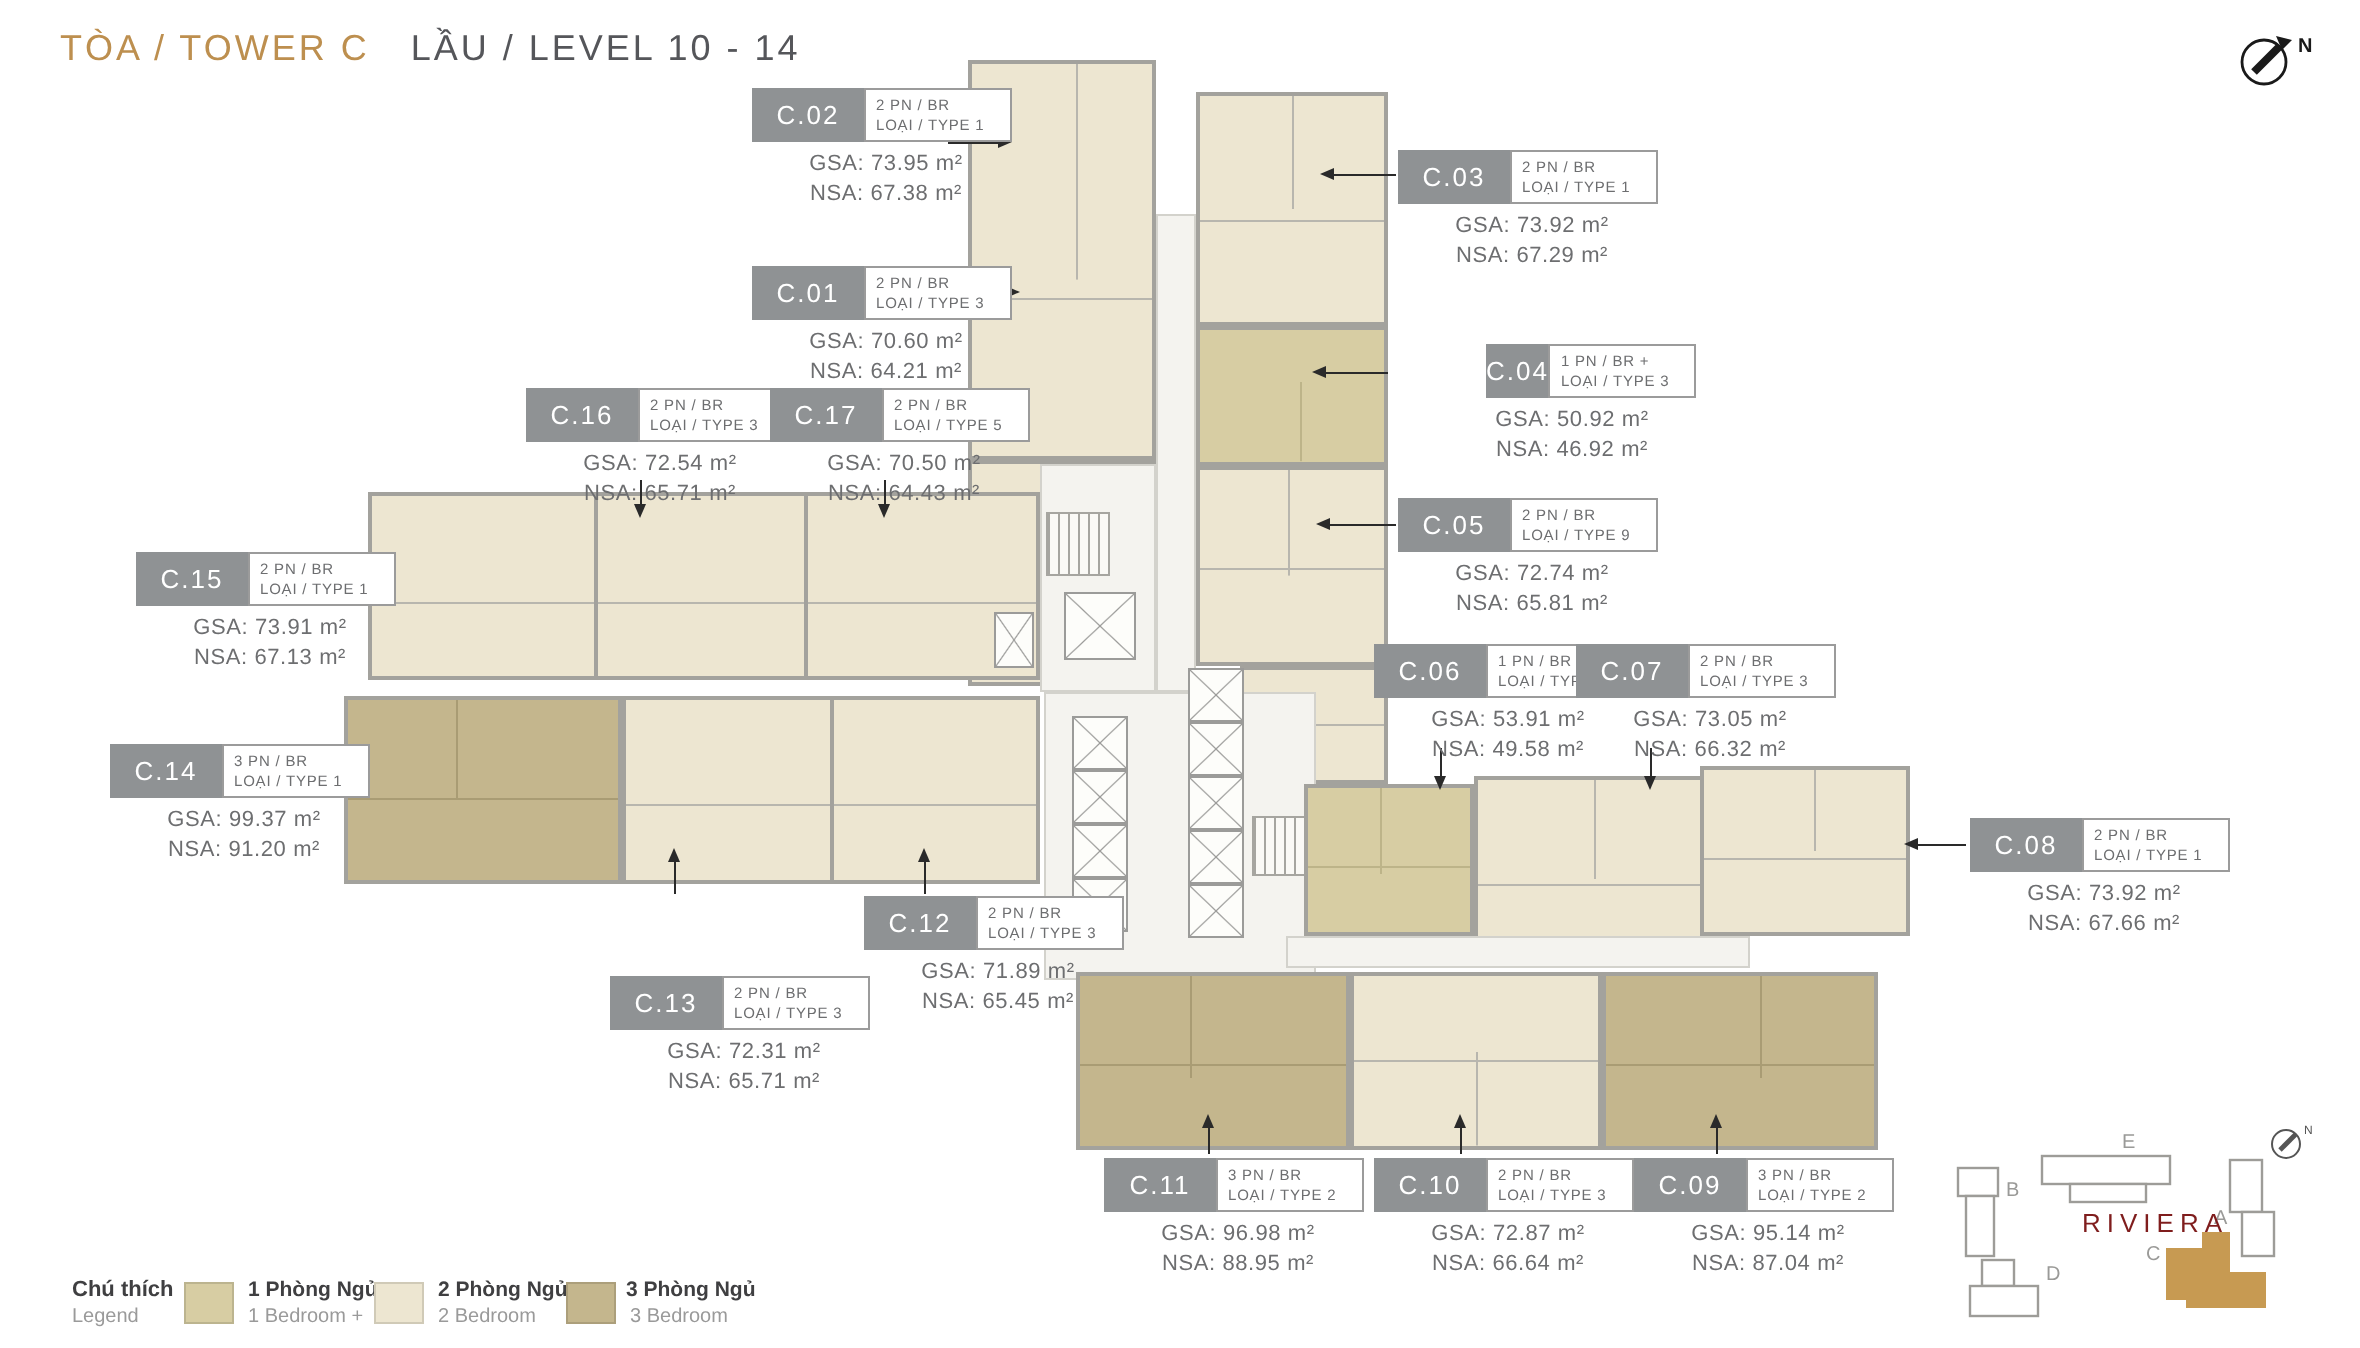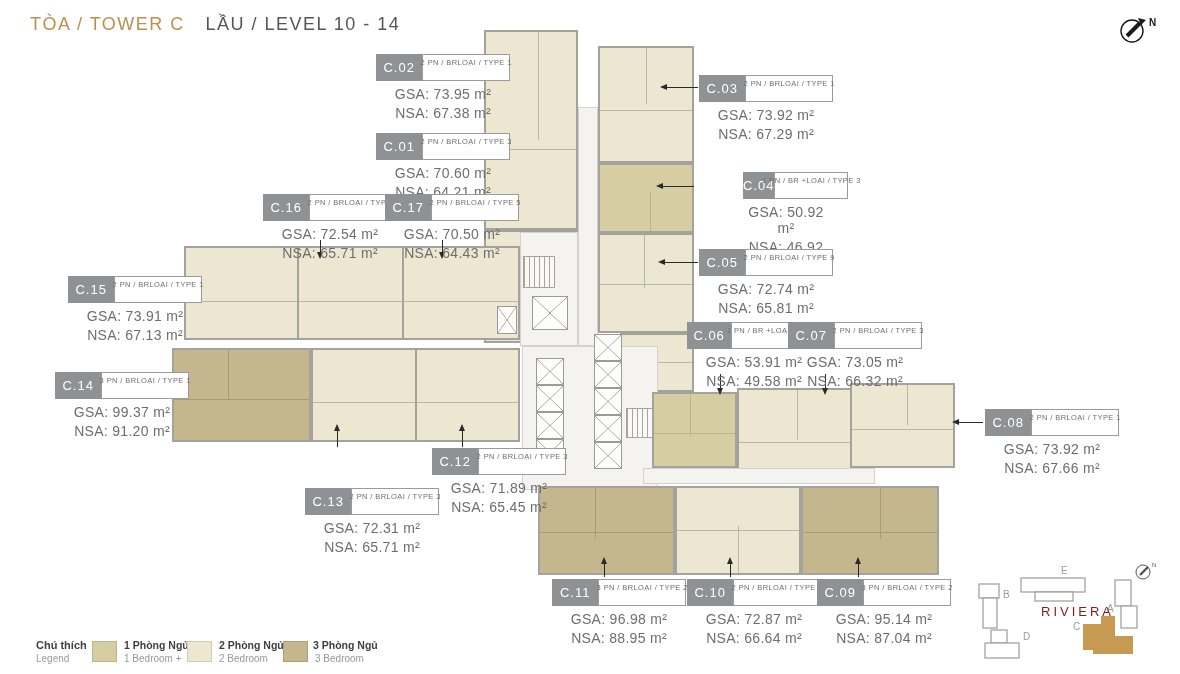--- a/index.html
+++ b/index.html
@@ -30,23 +30,23 @@
   .arr-l::before { left:-6px; top:-3px; border-right:7px solid #2A2A2A; border-top:3.5px solid transparent; border-bottom:3.5px solid transparent; }
   .arr-d::after { bottom:-6px; left:-3px; border-top:7px solid #2A2A2A; border-left:3.5px solid transparent; border-right:3.5px solid transparent; }
   .arr-u::before { top:-6px; left:-3px; border-bottom:7px solid #2A2A2A; border-left:3.5px solid transparent; border-right:3.5px solid transparent; }
   
   .ulabel { position:absolute; width:134px; }
   .lrow { display:flex; justify-content:flex-start; height:27px; }
   .uid { width:56px; background:#8F9294; color:#FFFFFF; font-size:13px; letter-spacing:1px;
          display:flex; align-items:center; justify-content:center; }
   .utype { background:#FFFFFF; border:1px solid #9B9B9B; color:#6D6E70; font-size:7.5px;
            line-height:9.5px; letter-spacing:0.4px; padding:3px 5px; min-width:74px;
-           display:flex; flex-direction:row; justify-content:center; }
+           display:flex; flex-direction:column; justify-content:center; }
   .utype span { display:block; white-space:nowrap; }
-  .uarea { color:#6D6E70; font-size:14px; text-align:center; margin-top:5px; letter-spacing:0.3px; }
+  .uarea { color:#6D6E70; font-size:11px; text-align:center; margin-top:5px; letter-spacing:0.3px; }
   .uarea:last-child { margin-top:3px; }
   
   .legend-title-vi { position:absolute; left:36px; top:639px; font-size:11px; font-weight:bold; color:#3F3F41; }
   .legend-title-en { position:absolute; left:36px; top:653px; font-size:10px; color:#9A9A9A; }
   .swatch { position:absolute; width:25px; height:21px; top:641px; border:1px solid rgba(0,0,0,0.12); }
   .leg-vi { position:absolute; top:639px; font-size:10.5px; font-weight:bold; color:#3F3F41; }
   .leg-en { position:absolute; top:653px; font-size:10px; color:#9A9A9A; }
   
   .riviera { position:absolute; left:1041px; top:604px; font-size:13px; color:#7f1d1d; letter-spacing:3px; }
   .sitemap { position:absolute; left:965px; top:556px; }
@@ -123,21 +123,21 @@
   <div class="tick arr-d" style="left:320px;top:240px;height:13px;"></div>
   <div class="tick arr-d" style="left:442px;top:240px;height:13px;"></div>
   <div class="tick arr-d" style="left:720px;top:374px;height:15px;"></div>
   <div class="tick arr-d" style="left:825px;top:374px;height:15px;"></div>
   <div class="tick arr-u" style="left:337px;top:430px;height:17px;"></div>
   <div class="tick arr-u" style="left:462px;top:430px;height:17px;"></div>
   <div class="tick arr-u" style="left:604px;top:563px;height:14px;"></div>
   <div class="tick arr-u" style="left:730px;top:563px;height:14px;"></div>
   <div class="tick arr-u" style="left:858px;top:563px;height:14px;"></div>
 
-  <div class="ulabel" style="left:376px;top:54px;">
+  <div class="ulabel" style="left:376px;top:44px;">
     <div class="lrow">
         <div class="uid">C.02</div>
     <div class="utype">
           <span>2 PN / BR</span>
           <span>LOẠI / TYPE 1</span>
         </div>
       </div>
     <div class="uarea">GSA: 73.95 m²</div>
     <div class="uarea">NSA: 67.38 m²</div>
   </div>

